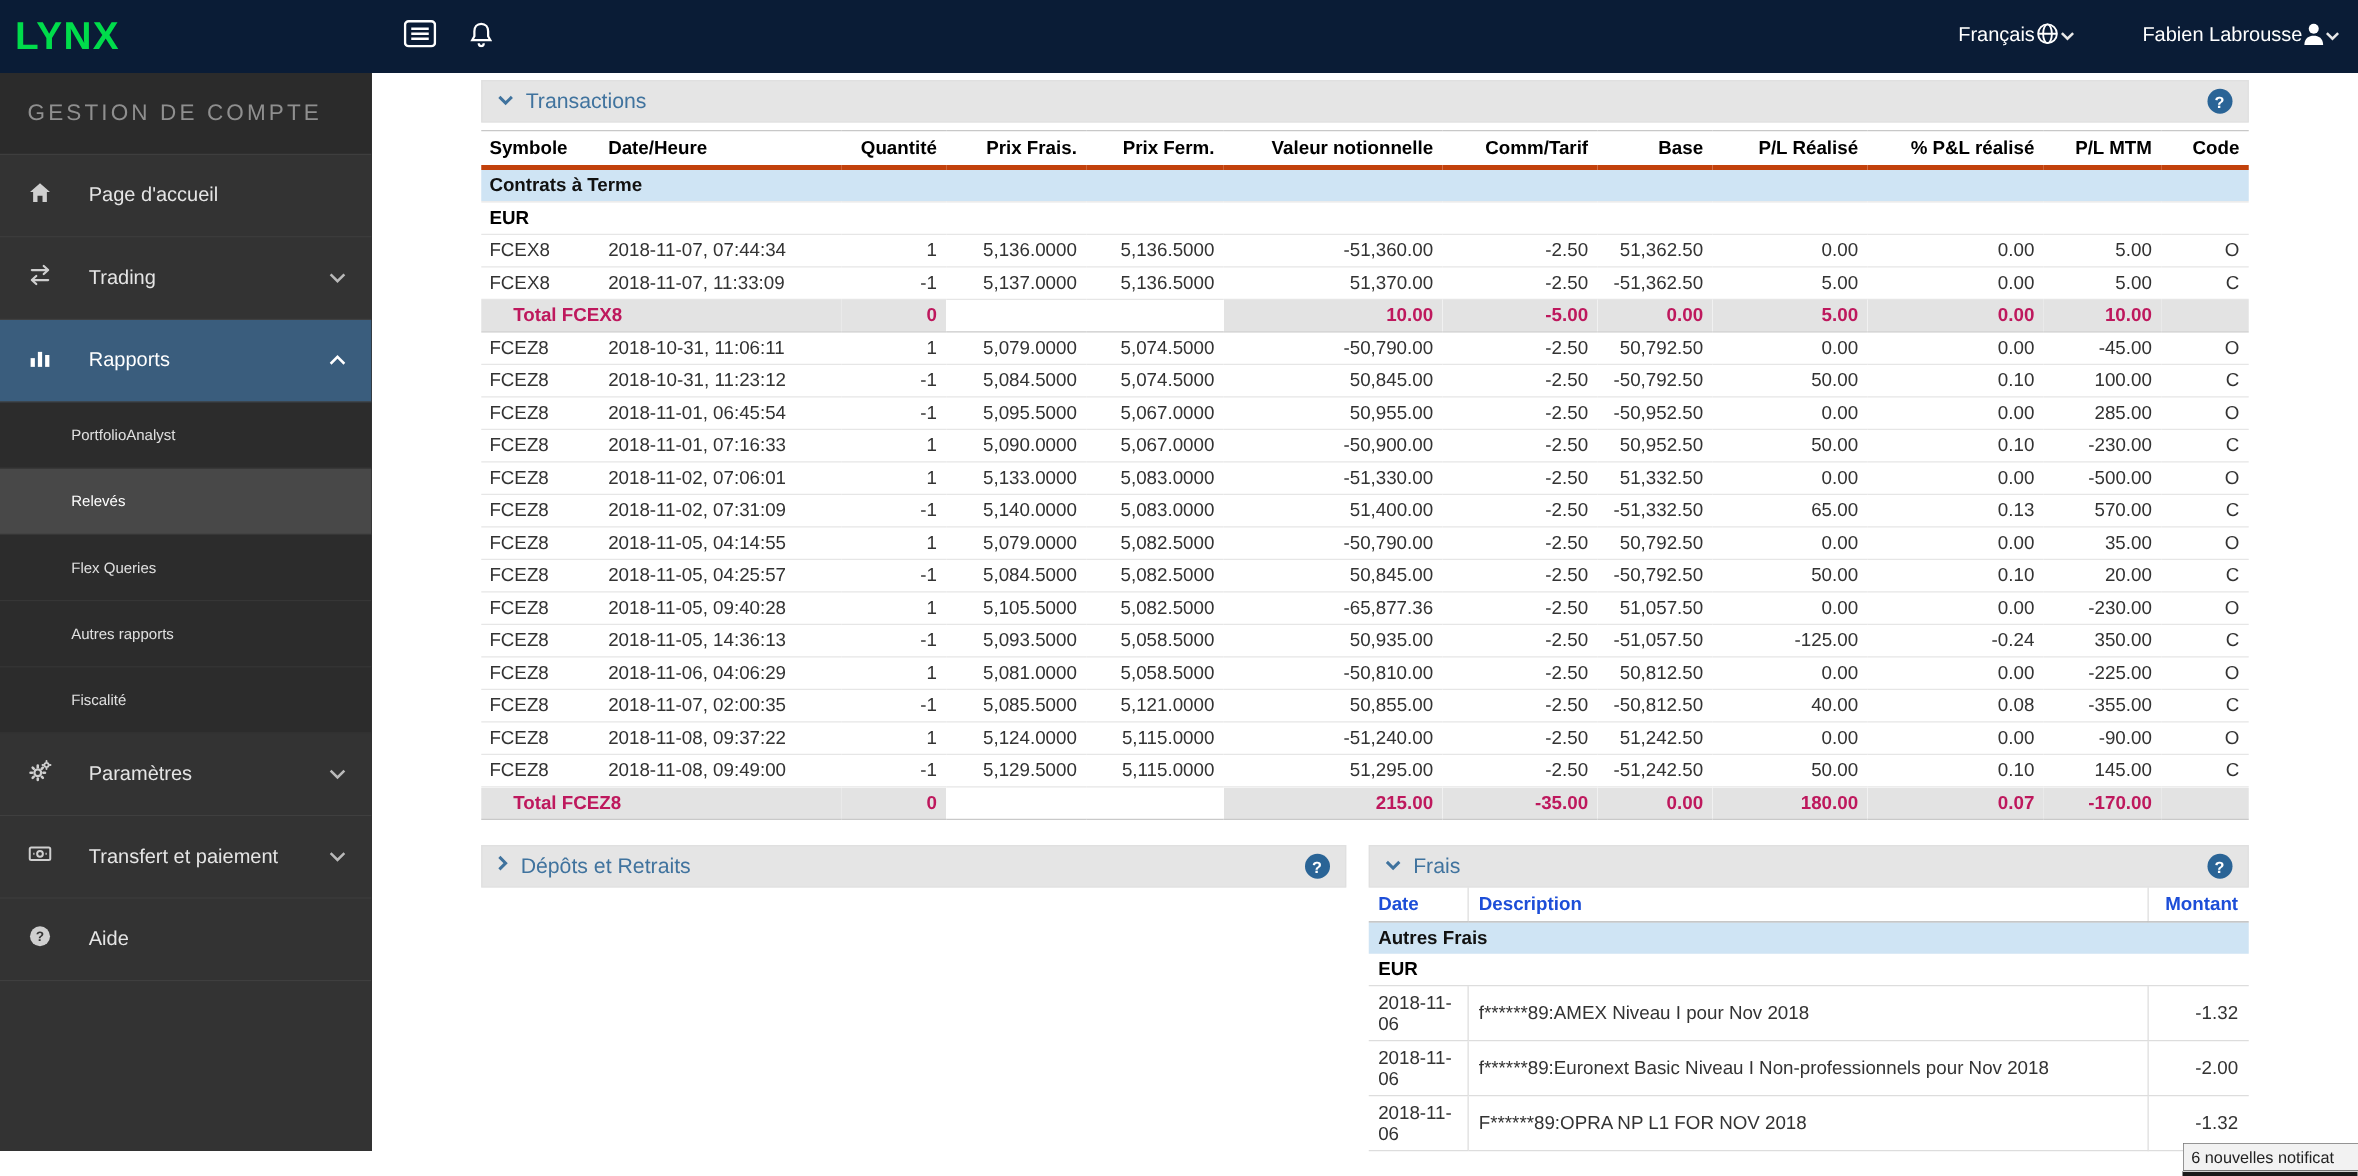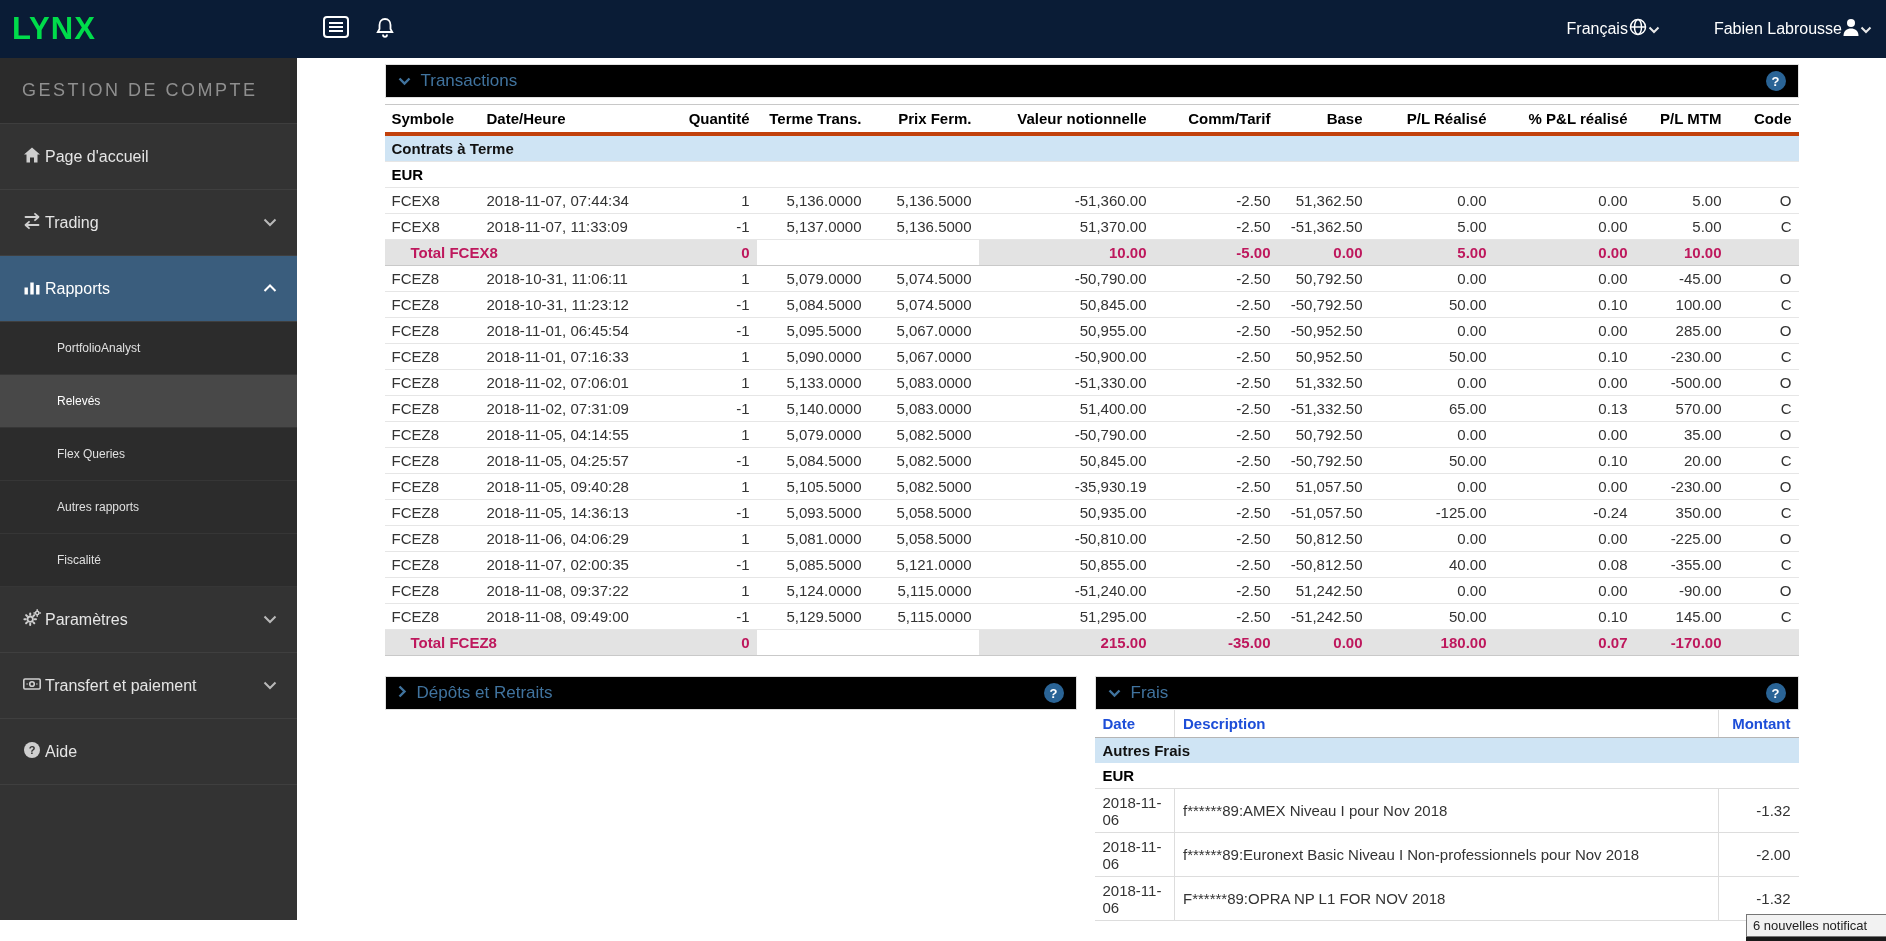--- a/index.html
+++ b/index.html
@@ -19,34 +19,34 @@
 
   
   .sidebar { position:fixed; top:58px; left:0; width:297px; height:862px;
              background:#333333; z-index:40; }
   .acct-header { height:66px; background:#2b2b2b; color:#8f8f8f; font-size:18px;
                  letter-spacing:2.5px; display:flex; align-items:center;
                  padding-left:22px; border-bottom:1px solid #3e3e3e; }
   .side-item { height:66px; display:flex; align-items:center;
                padding:0 20px 0 22px; color:#e5e5e5; font-size:16px;
                border-bottom:1px solid #3f3f3f; background:#333333; cursor:pointer; }
-  .side-item .label { margin-left:3px; }
+  .side-item .label { margin-left:29px; }
   .side-item.active { background:#3a5d7d; color:#fff; }
   .side-chevron { margin-left:auto; display:flex; }
   .sub-item { height:53px; display:flex; align-items:center; padding-left:57px;
               background:#2c2c2c; color:#e0e0e0; font-size:12px;
               border-bottom:1px solid #363636; cursor:pointer; }
   .sub-item.selected { background:#484848; color:#fff; }
 
   
   .main { position:absolute; top:58px; left:297px; width:1589px; height:883px;
           background:#fff; overflow:hidden; }
   .container { width:1414px; margin:6px auto 0; }
 
-  .panel-strip { height:34px; background:#000000; border:1px solid #e0e0e0;
+  .panel-strip { height:34px; background:#e5e5e5; border:1px solid #e0e0e0;
                  display:flex; align-items:center; padding:0 12px; cursor:pointer; }
   .panel-title { color:#40739e; font-size:17px; margin-left:10px; }
   .help { margin-left:auto; width:20px; height:20px; border-radius:50%;
           background:#2a6496; color:#fff; font-size:13px; font-weight:bold;
           display:flex; align-items:center; justify-content:center; cursor:pointer; }
 
   table.tx { width:100%; border-collapse:collapse; table-layout:fixed;
              margin-top:6px; font-size:15px; color:#333; }
   .tx th { font-weight:bold; color:#000; border-top:1px solid #c8c8c8;
            border-bottom:4px solid #c2410c; padding:5px 7px; white-space:nowrap; }
@@ -291,21 +291,21 @@
             <col style="width:124px">
           <col style="width:141px">
             <col style="width:94px">
             <col style="width:70px">
         </colgroup>
         <thead>
           <tr>
             <th class="left">Symbole</th>
             <th class="left">Date/Heure</th>
             <th class="num">Quantité</th>
-            <th class="num">Terme Trans.</th>
+            <th class="num">Prix Frais.</th>
             <th class="num">Prix Ferm.</th>
             <th class="num">Valeur notionnelle</th>
             <th class="num">Comm/Tarif</th>
             <th class="num">Base</th>
             <th class="num">P/L Réalisé</th>
             <th class="num">% P&amp;L réalisé</th>
             <th class="num">P/L MTM</th>
             <th class="num">Code</th>
           </tr>
         </thead>
@@ -468,21 +468,21 @@
               <td class="num">0.10</td>
               <td class="num">20.00</td>
               <td class="num">C</td>
             </tr>
             <tr class="row-data">
               <td class="left">FCEZ8</td>
               <td class="left">2018-11-05, 09:40:28</td>
               <td class="num">1</td>
               <td class="num">5,105.5000</td>
               <td class="num">5,082.5000</td>
-              <td class="num">-35,930.19</td>
+              <td class="num">-65,877.36</td>
               <td class="num">-2.50</td>
               <td class="num">51,057.50</td>
               <td class="num">0.00</td>
               <td class="num">0.00</td>
               <td class="num">-230.00</td>
               <td class="num">O</td>
             </tr>
             <tr class="row-data">
               <td class="left">FCEZ8</td>
               <td class="left">2018-11-05, 14:36:13</td>

